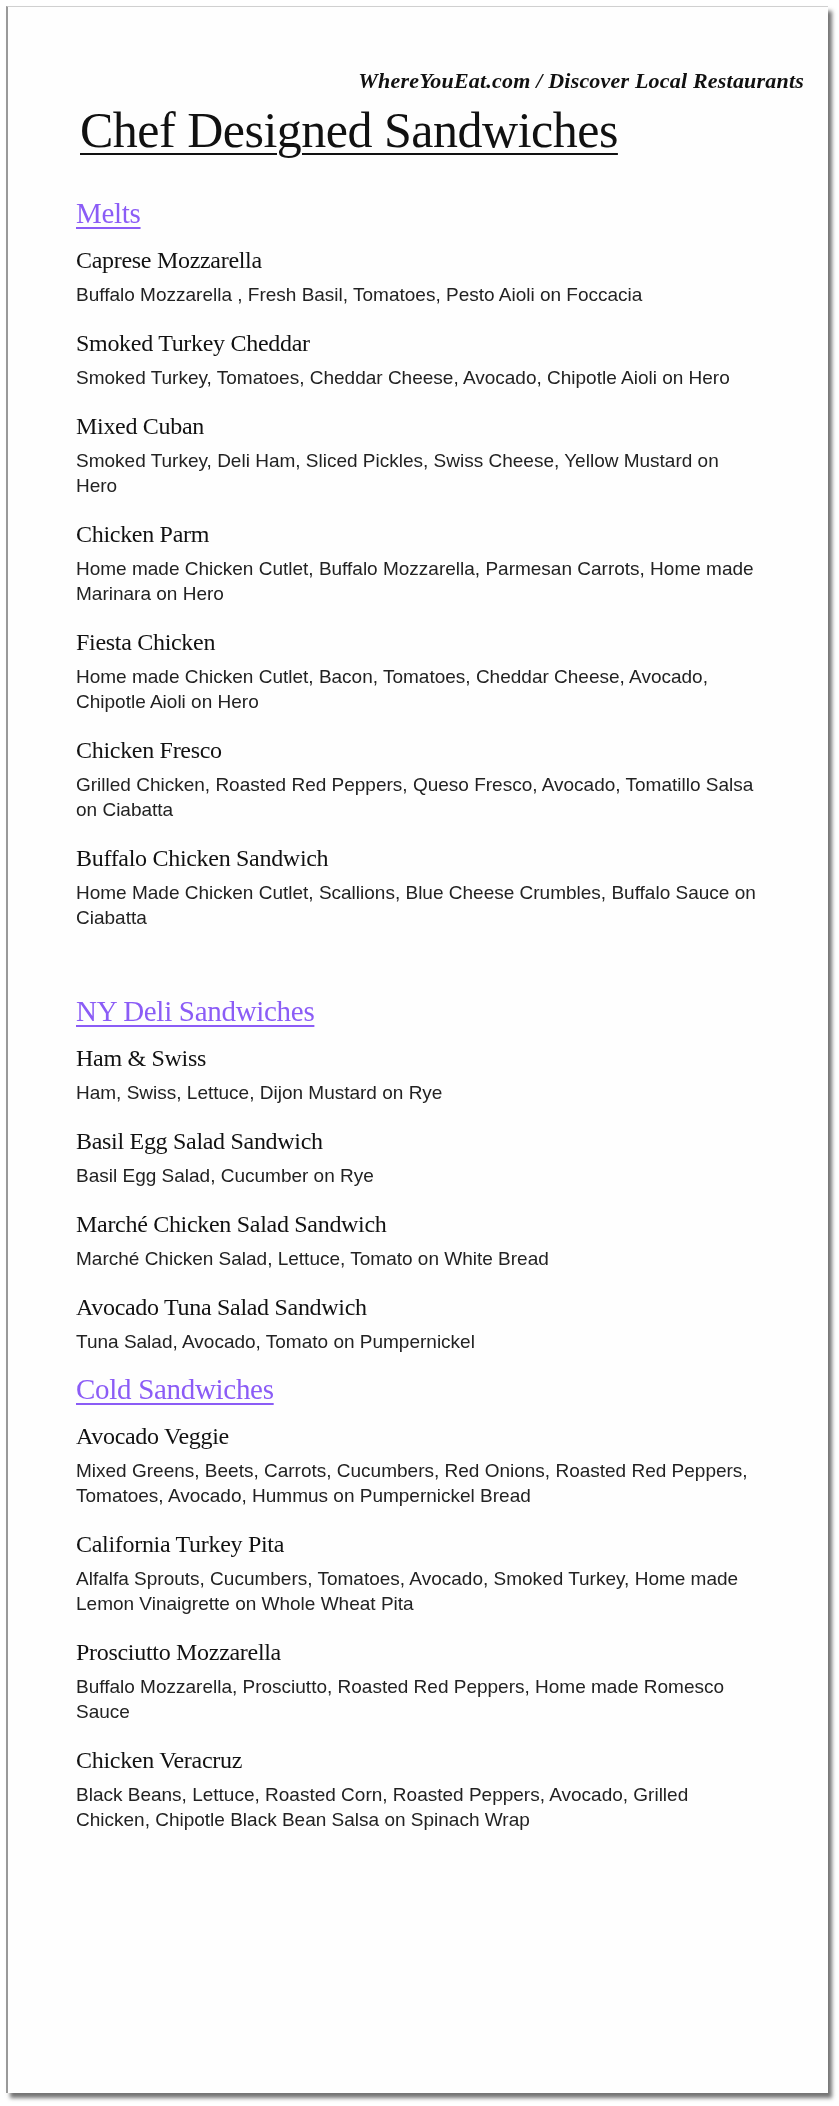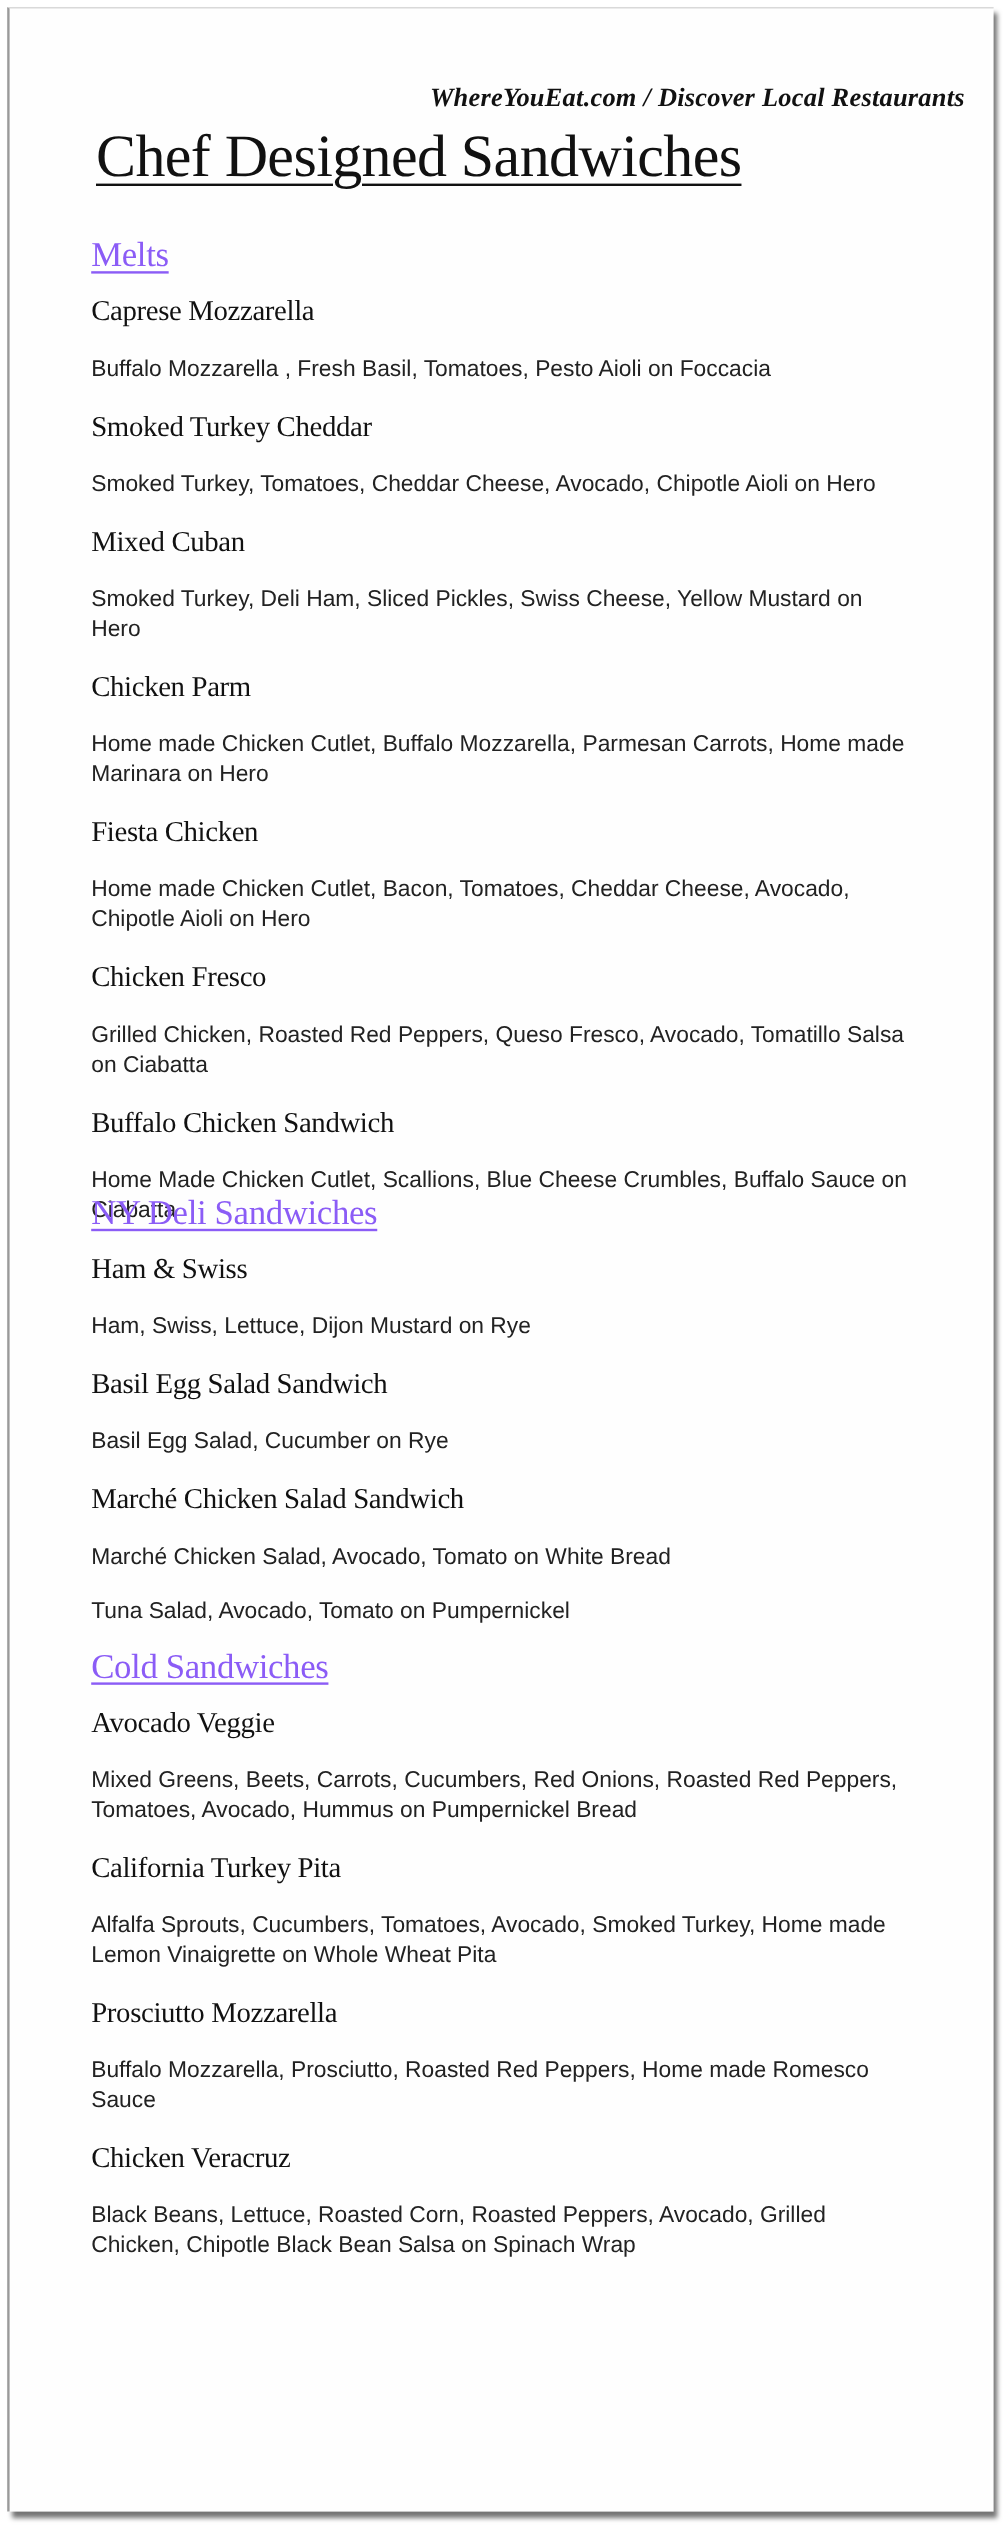--- a/index.html
+++ b/index.html
@@ -28,21 +28,21 @@
       text-decoration: underline; text-decoration-thickness: 1.5px; text-underline-offset: 4px;
       margin: 0 0 14px 0; font-weight: normal; letter-spacing: -0.3px;
     }
     .item { margin-bottom: 20px; }
     .item-name {
       font-family: "Liberation Serif", serif; font-size: 24px; color: #111;
       line-height: 32px; letter-spacing: -0.3px;
     }
     .item-desc {
       font-family: "Liberation Sans", sans-serif; font-size: 19px; color: #222;
-      line-height: 25px; margin-top: 19px; width: 680px;
+      line-height: 25px; margin-top: 6px; width: 680px;
     }
   </style>
 </head>
 <body>
 
 <div class="page">
   <div class="watermark">WhereYouEat.com / Discover Local Restaurants</div>
   <h1 class="title">Chef Designed Sandwiches</h1>
 
   <div class="section" style="top:190px;">
@@ -82,23 +82,24 @@
     <div class="item">
       <div class="item-name">Ham &amp; Swiss</div>
       <div class="item-desc">Ham, Swiss, Lettuce, Dijon Mustard on Rye</div>
     </div>
     <div class="item">
       <div class="item-name">Basil Egg Salad Sandwich</div>
       <div class="item-desc">Basil Egg Salad, Cucumber on Rye</div>
     </div>
     <div class="item">
       <div class="item-name">Marché Chicken Salad Sandwich</div>
-      <div class="item-desc">Marché Chicken Salad, Avocado, Tomato on White Bread</div>
+      <div class="item-desc">Marché Chicken Salad, Lettuce, Tomato on White Bread</div>
     </div>
     <div class="item">
+      <div class="item-name">Avocado Tuna Salad Sandwich</div>
       <div class="item-desc">Tuna Salad, Avocado, Tomato on Pumpernickel</div>
     </div>
   </div>
 
   <div class="section" style="top:1366px;">
     <h2 class="section-heading">Cold Sandwiches</h2>
     <div class="item">
       <div class="item-name">Avocado Veggie</div>
       <div class="item-desc">Mixed Greens, Beets, Carrots, Cucumbers, Red Onions, Roasted Red Peppers, Tomatoes, Avocado, Hummus on Pumpernickel Bread</div>
     </div>

